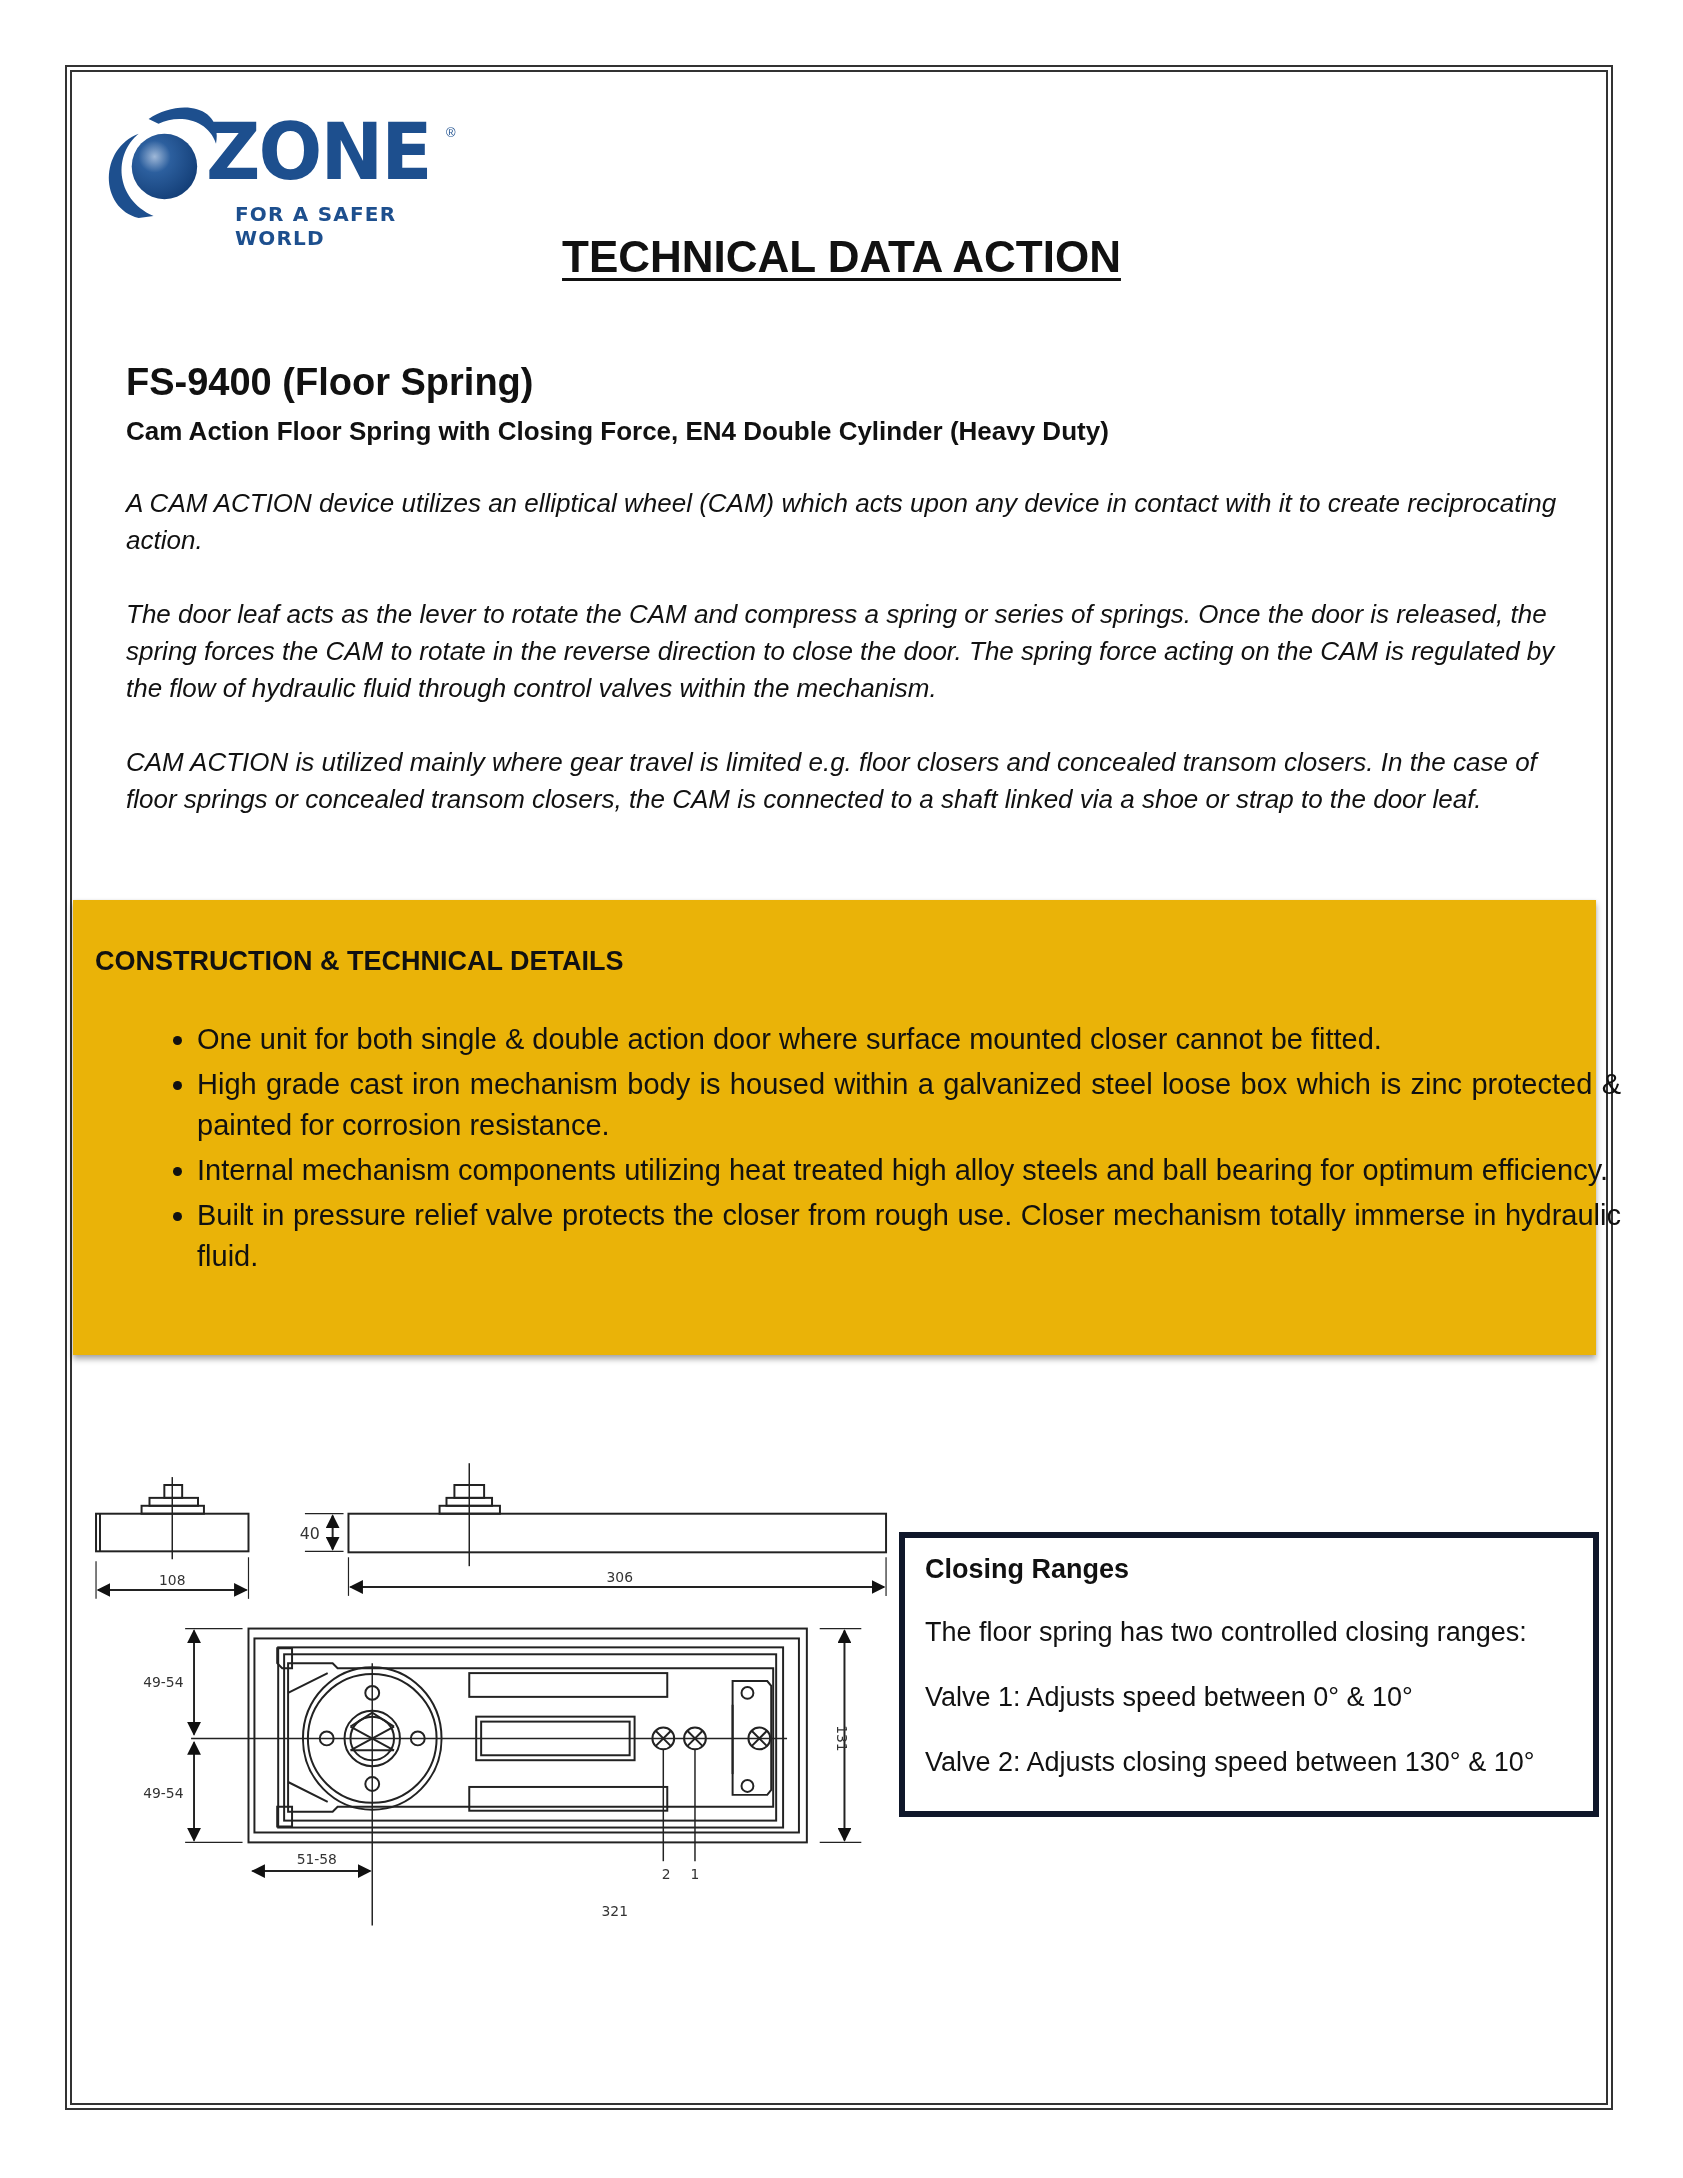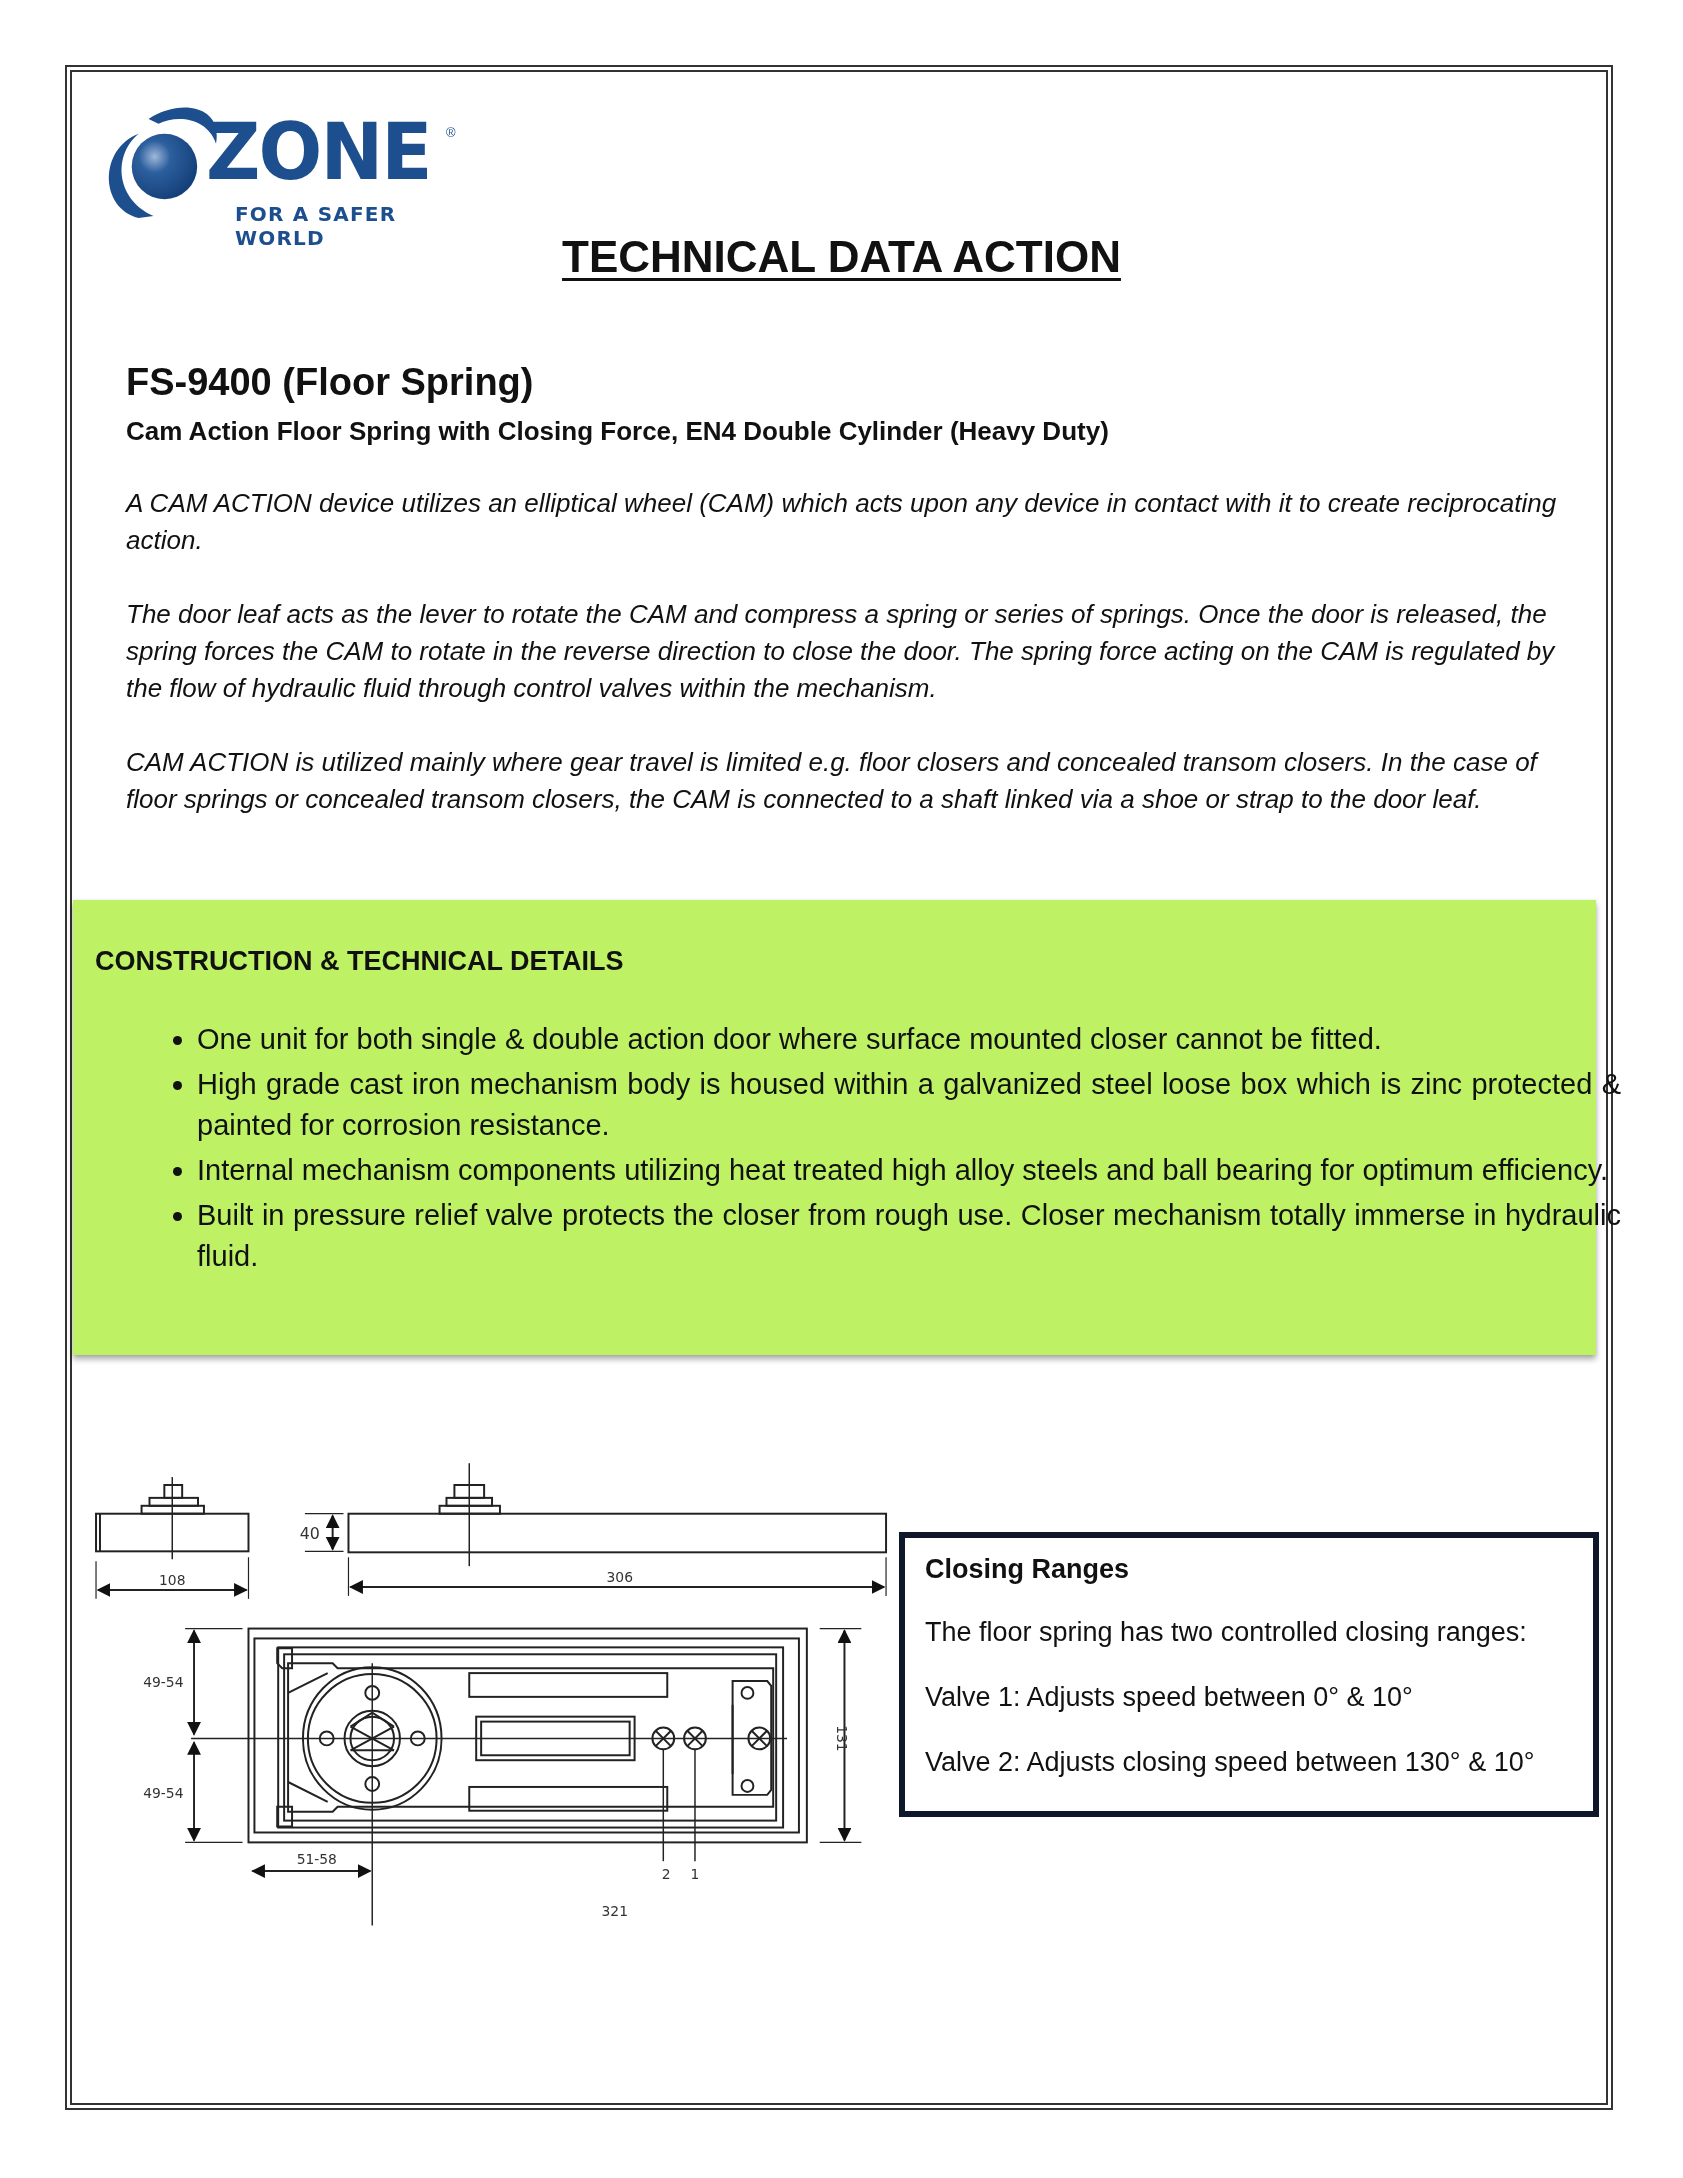--- a/index.html
+++ b/index.html
@@ -16,21 +16,21 @@
   .logo-tag { position: absolute; left: 114px; top: 103px; font-family: "DejaVu Sans", sans-serif;
               font-weight: bold; font-size: 20px; letter-spacing: 1.2px; color: #1d4f8e; margin-left: 22px; }
   .logo-reg { position: absolute; left: 347px; top: 26px; font-size: 13px; color: #1d4f8e; }
   .title { position: absolute; left: 0; width: 1683px; top: 232px; text-align: center;
            font-weight: bold; font-size: 44px; }
   .title span { text-decoration: underline; text-underline-offset: 6px; text-decoration-thickness: 3px; }
   .product { position: absolute; left: 126px; top: 361px; font-weight: bold; font-size: 38px; text-align: right; }
   .subtitle { position: absolute; left: 126px; top: 416px; font-weight: bold; font-size: 26px; }
   .intro { position: absolute; left: 126px; top: 485px; width: 1455px; font-size: 26px; line-height: 37px; font-style: italic; }
   .intro p { margin: 0 0 37px 0; }
-  .card { position: absolute; left: 73px; top: 900px; width: 1523px; height: 455px; background: #bef264;
+  .card { position: absolute; left: 73px; top: 900px; width: 1523px; height: 455px; background: #eab308;
           box-shadow: 0 4px 6px rgba(0,0,0,0.35), 0 0 2px rgba(0,0,0,0.08); }
   .card-title { position: absolute; left: 22px; top: 46px; font-weight: bold; font-size: 27px; }
   .card ul { position: absolute; left: 69px; top: 115px; width: 1432px; margin: 0; padding: 0 0 0 51px;
              font-size: 29px; line-height: 41px; list-style: disc; text-align: justify; }
   .card li { padding-left: 0; margin: 4px; }
   .drawing { position: absolute; left: 0; top: 0; width: 1683px; height: 2178px; pointer-events: none; }
   .drawing text { font-family: "DejaVu Sans", sans-serif; fill: #333; }
   .ranges { position: absolute; left: 899px; top: 1532px; width: 700px; height: 285px;
             border: 6px solid #0f172a; box-sizing: border-box; }
   .ranges-title { position: absolute; left: 20px; top: 16px; font-weight: bold; font-size: 27px; }

